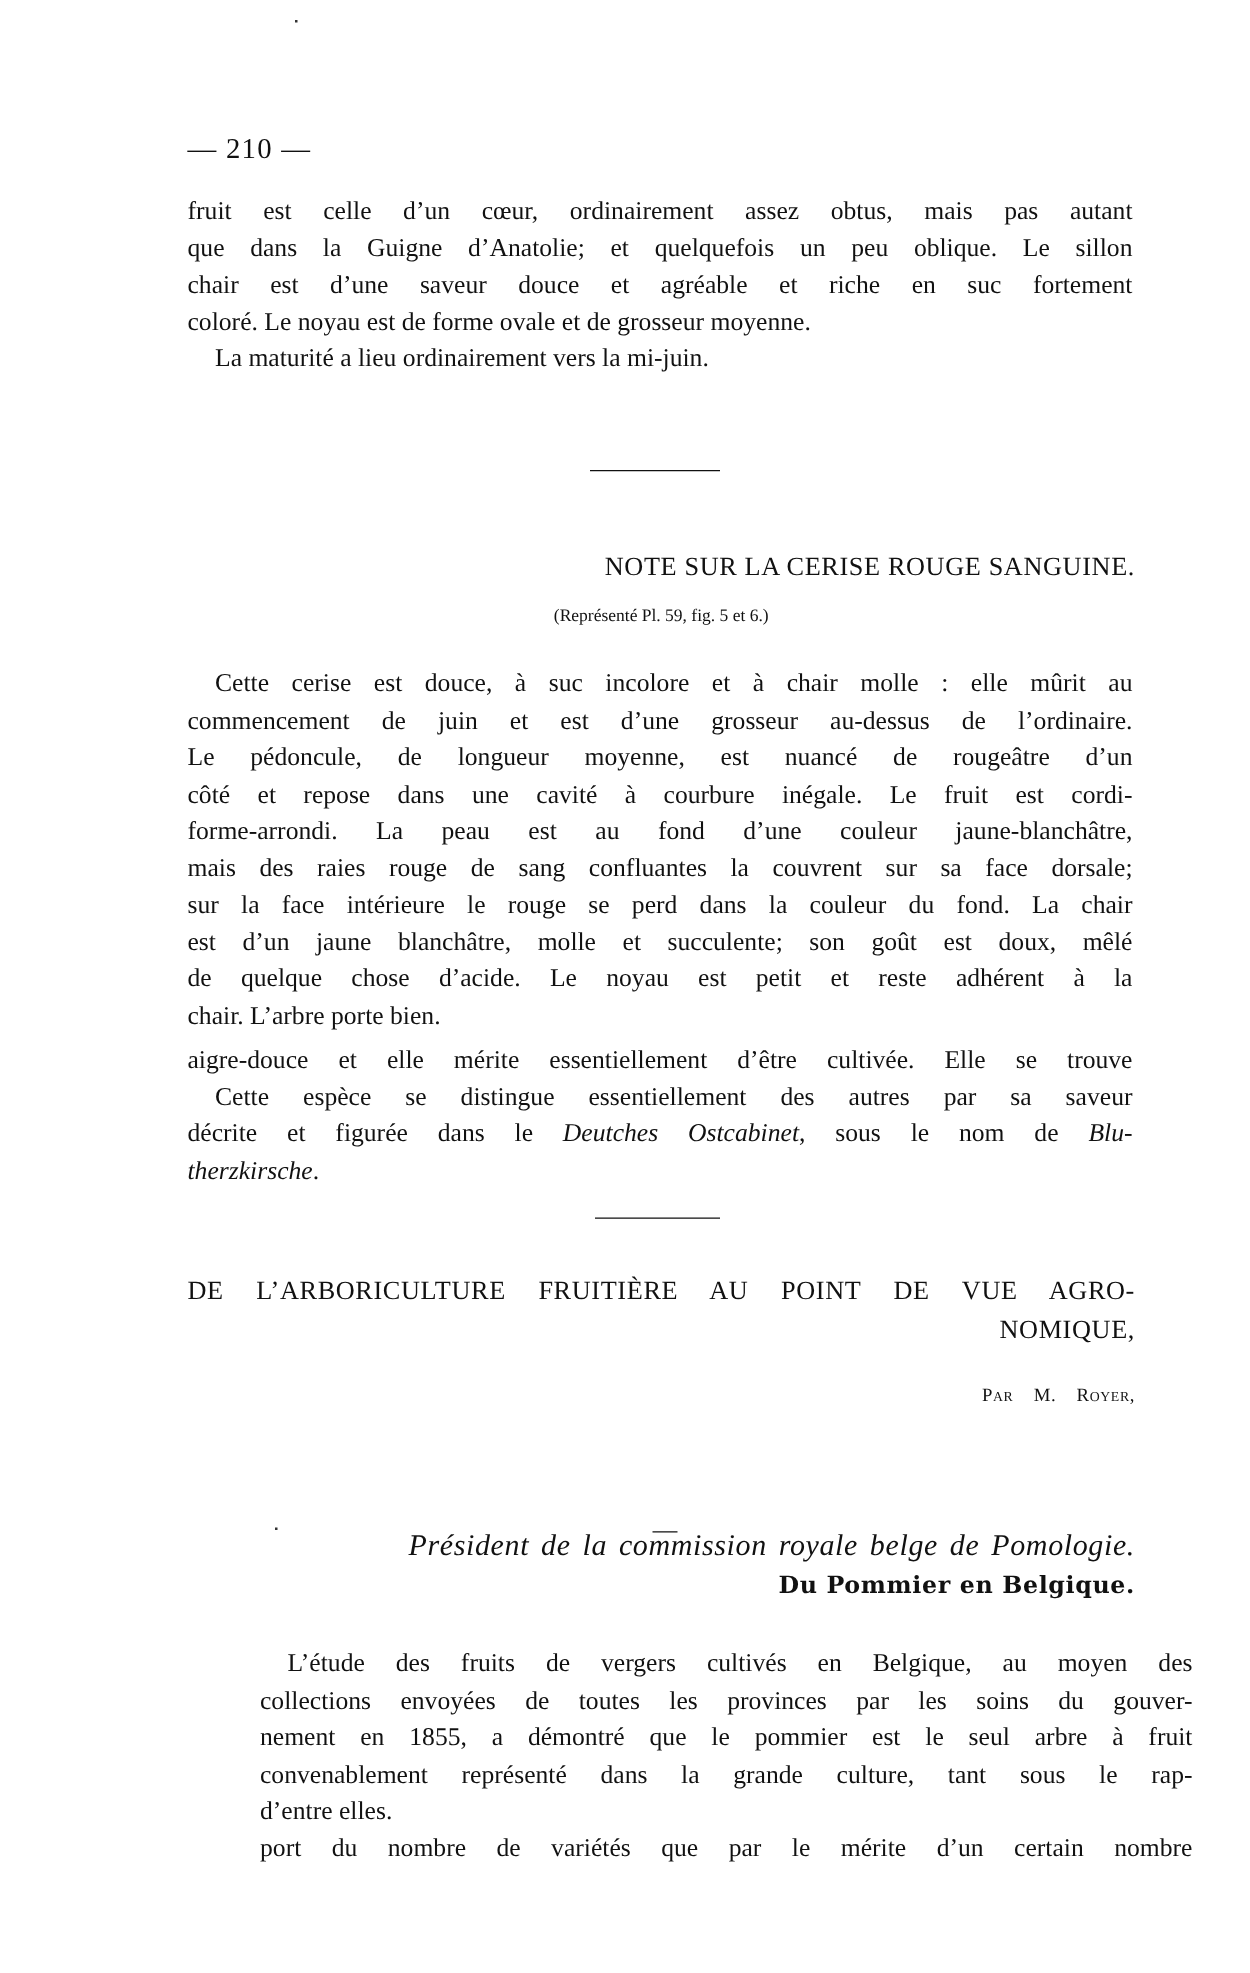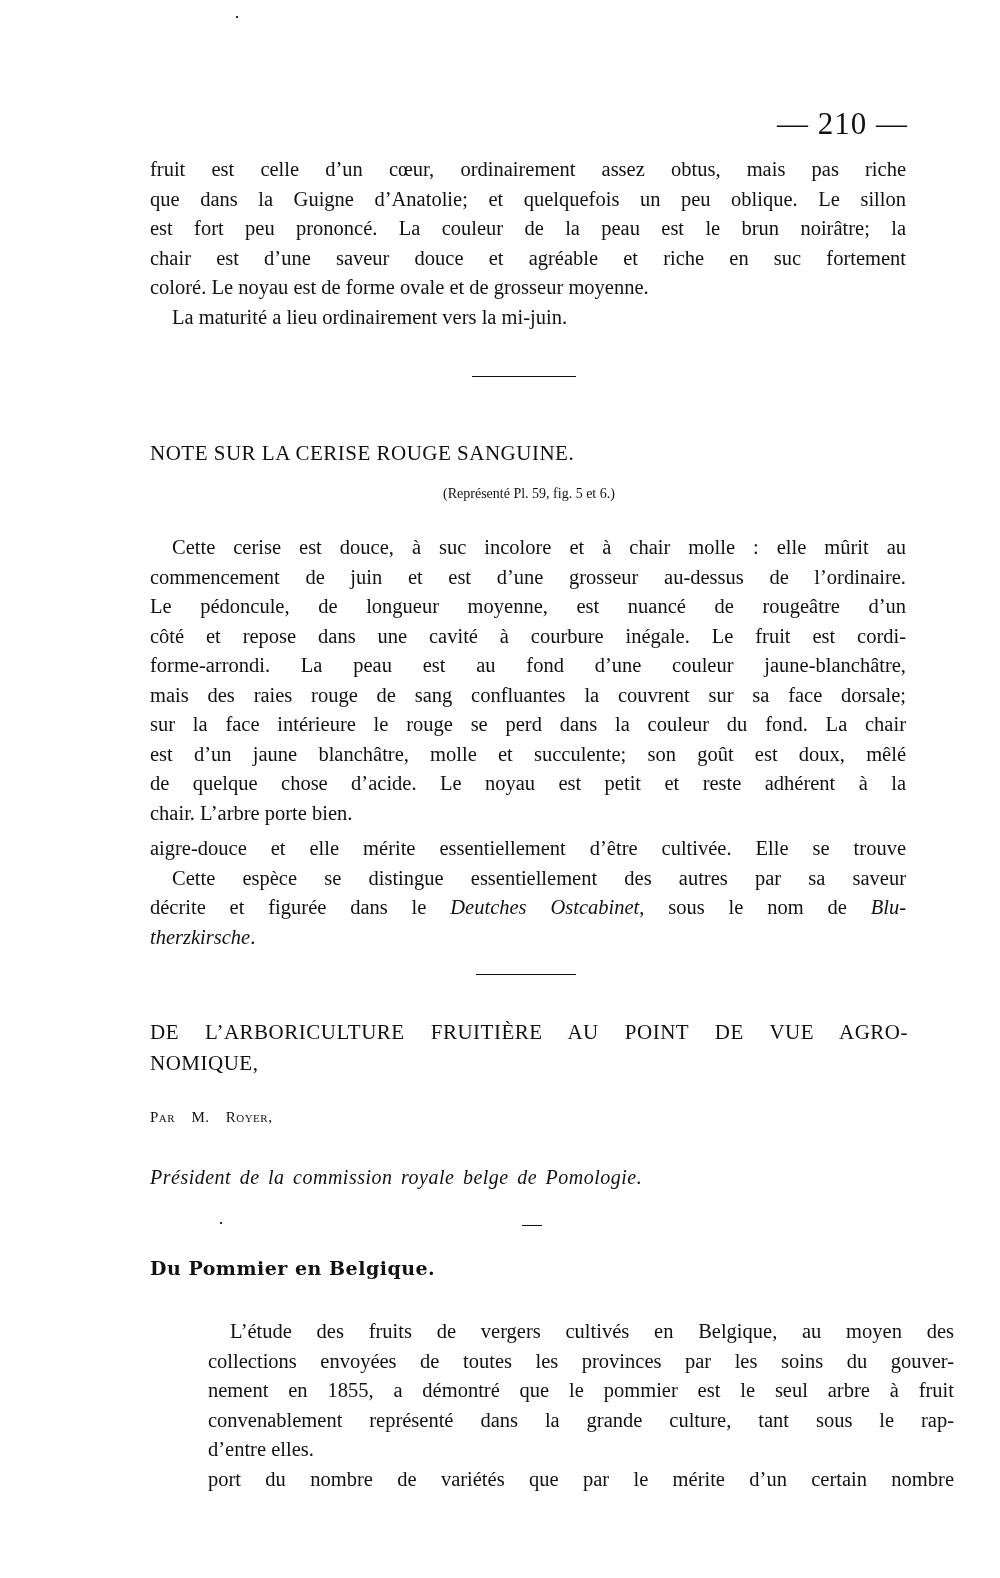--- a/index.html
+++ b/index.html
@@ -19,22 +19,22 @@
       position: absolute;
       left: 150px;
       top: 0;
       width: 758px;
     }
     .folio {
       position: absolute;
       top: 106px;
       left: 0;
       width: 758px;
-      text-align: right;
-      font-size: 31px;
+      text-align: left;
+      font-size: 23px;
       letter-spacing: 1px;
     }
     .para {
       position: absolute;
       left: 0;
       width: 756px;
       font-size: 20.5px;
       line-height: 29.5px;
       text-align: justify;
       text-align-last: left;
@@ -54,21 +54,21 @@
     }
     .rule {
       position: absolute;
       height: 0;
       border-top: 1.6px solid #111;
     }
     .heading {
       position: absolute;
       left: 0;
       width: 758px;
-      text-align: left;
+      text-align: right;
       font-size: 21px;
       letter-spacing: 0.5px;
     }
     .subnote {
       position: absolute;
       left: 0;
       width: 758px;
       text-align: center;
       font-size: 14px;
     }
@@ -90,23 +90,22 @@
     }
   </style>
 </head>
 <body>
 
 <div class="page">
 
   <div class="folio">— 210 —</div>
 
   <div class="para" style="top:155px;">
-    <span class="line">fruit est celle d’un cœur, ordinairement assez obtus, mais pas riche</span>
+    <span class="line">fruit est celle d’un cœur, ordinairement assez obtus, mais pas autant</span>
     <span class="line">que dans la Guigne d’Anatolie; et quelquefois un peu oblique. Le sillon</span>
-    <span class="line">est fort peu prononcé. La couleur de la peau est le brun noirâtre; la</span>
     <span class="line">chair est d’une saveur douce et agréable et riche en suc fortement</span>
     <span class="line last">coloré. Le noyau est de forme ovale et de grosseur moyenne.</span>
     <span class="line last indent">La maturité a lieu ordinairement vers la mi-juin.</span>
   </div>
 
   <div class="rule" style="top:376px; left:322px; width:104px;"></div>
 
   <div class="heading" style="top:441px;">NOTE SUR LA CERISE ROUGE SANGUINE.</div>
   <div class="subnote" style="top:486px;">(Représenté Pl. 59, fig. 5 et 6.)</div>
 
@@ -130,21 +129,21 @@
     <span class="line last"><span class="italic">therzkirsche</span><span>.</span></span>
   </div>
 
   <div class="rule" style="top:974px; left:326px; width:100px;"></div>
 
   <div class="heading" style="top:1020px; text-align:justify; text-align-last:justify; white-space:nowrap;">DE L’ARBORICULTURE FRUITIÈRE AU POINT DE VUE AGRO-</div>
   <div class="heading" style="top:1051px;">NOMIQUE,</div>
 
   <div class="heading" style="top:1109px; font-size:15px; word-spacing:12px;"><span class="smallcaps">Par</span> <span>M.</span> <span class="smallcaps">Royer</span><span>,</span></div>
 
-  <div class="heading italic" style="top:1166px; font-size:20px; word-spacing:3px;">Président de la commission royale belge de Pomologie.</div>
+  <div class="heading italic" style="top:1224px; font-size:24px; word-spacing:3px;">Président de la commission royale belge de Pomologie.</div>
 
   <div class="rule" style="top:1225px; left:372px; width:20px;"></div>
 
   <div class="heading blackletter" style="top:1257px; font-size:19px;">Du Pommier en Belgique.</div>
 
   <div class="para" style="top:1317px; left:10px; width:746px;margin-left:48px;">
     <span class="line indent">L’étude des fruits de vergers cultivés en Belgique, au moyen des</span>
     <span class="line">collections envoyées de toutes les provinces par les soins du gouver-</span>
     <span class="line">nement en 1855, a démontré que le pommier est le seul arbre à fruit</span>
     <span class="line">convenablement représenté dans la grande culture, tant sous le rap-</span>

